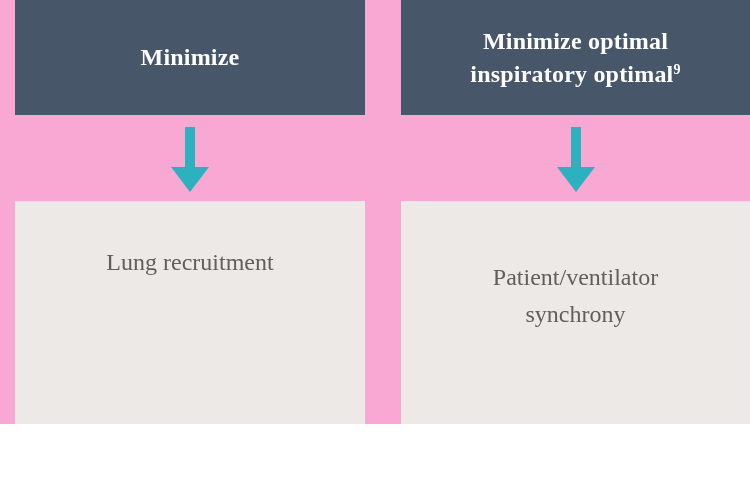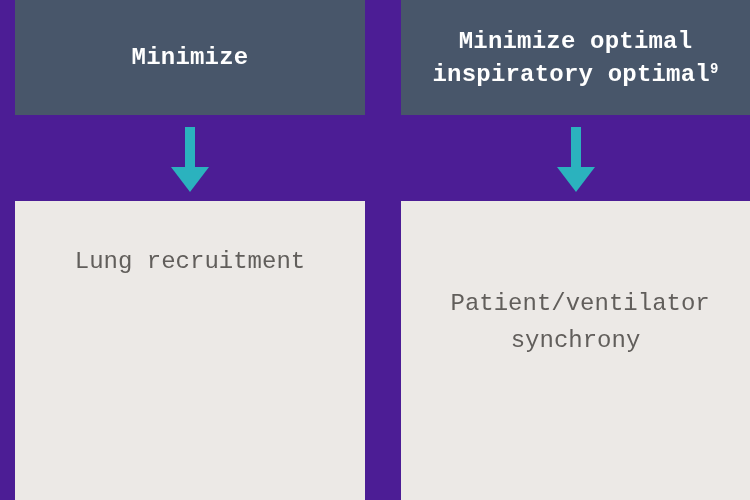--- a/index.html
+++ b/index.html
@@ -3,24 +3,24 @@
 <meta charset="utf-8">
 <style>
   html, body {
     margin: 0;
     padding: 0;
     background: #ffffff;
   }
   .canvas {
     position: relative;
     width: 750px;
-    height: 500px;
-    background: #4c1d95;
+    height: 424px;
+    background: #f9a8d4;
     overflow: hidden;
-    font-family: Liberation Mono, monospace;
+    font-family: Liberation Serif, serif;
   }
   .column {
     position: absolute;
     top: 0;
     height: 500px;
   }
   .col-left  { left: 15px;  width: 350px; }
   .col-right { left: 401px; width: 349px; }
 
   .header-box {
@@ -63,21 +63,21 @@
     color: #615e5b;
     font-size: 24px;
     text-align: center;
   }
   .content-inner {
     display: flex;
     flex-direction: column;
     align-items: center;
   }
   .col-left  .content-inner { padding-top: 44px; gap: 37px; }
-  .col-right .content-inner { padding-top: 84px; }
+  .col-right .content-inner { padding-top: 58px; }
   .content-item { line-height: 34px; }
   .col-right .content-item {
     line-height: 37px;
     width: 250px;
   }
 </style>
 </head>
 <body>
 
 <div class="canvas">

